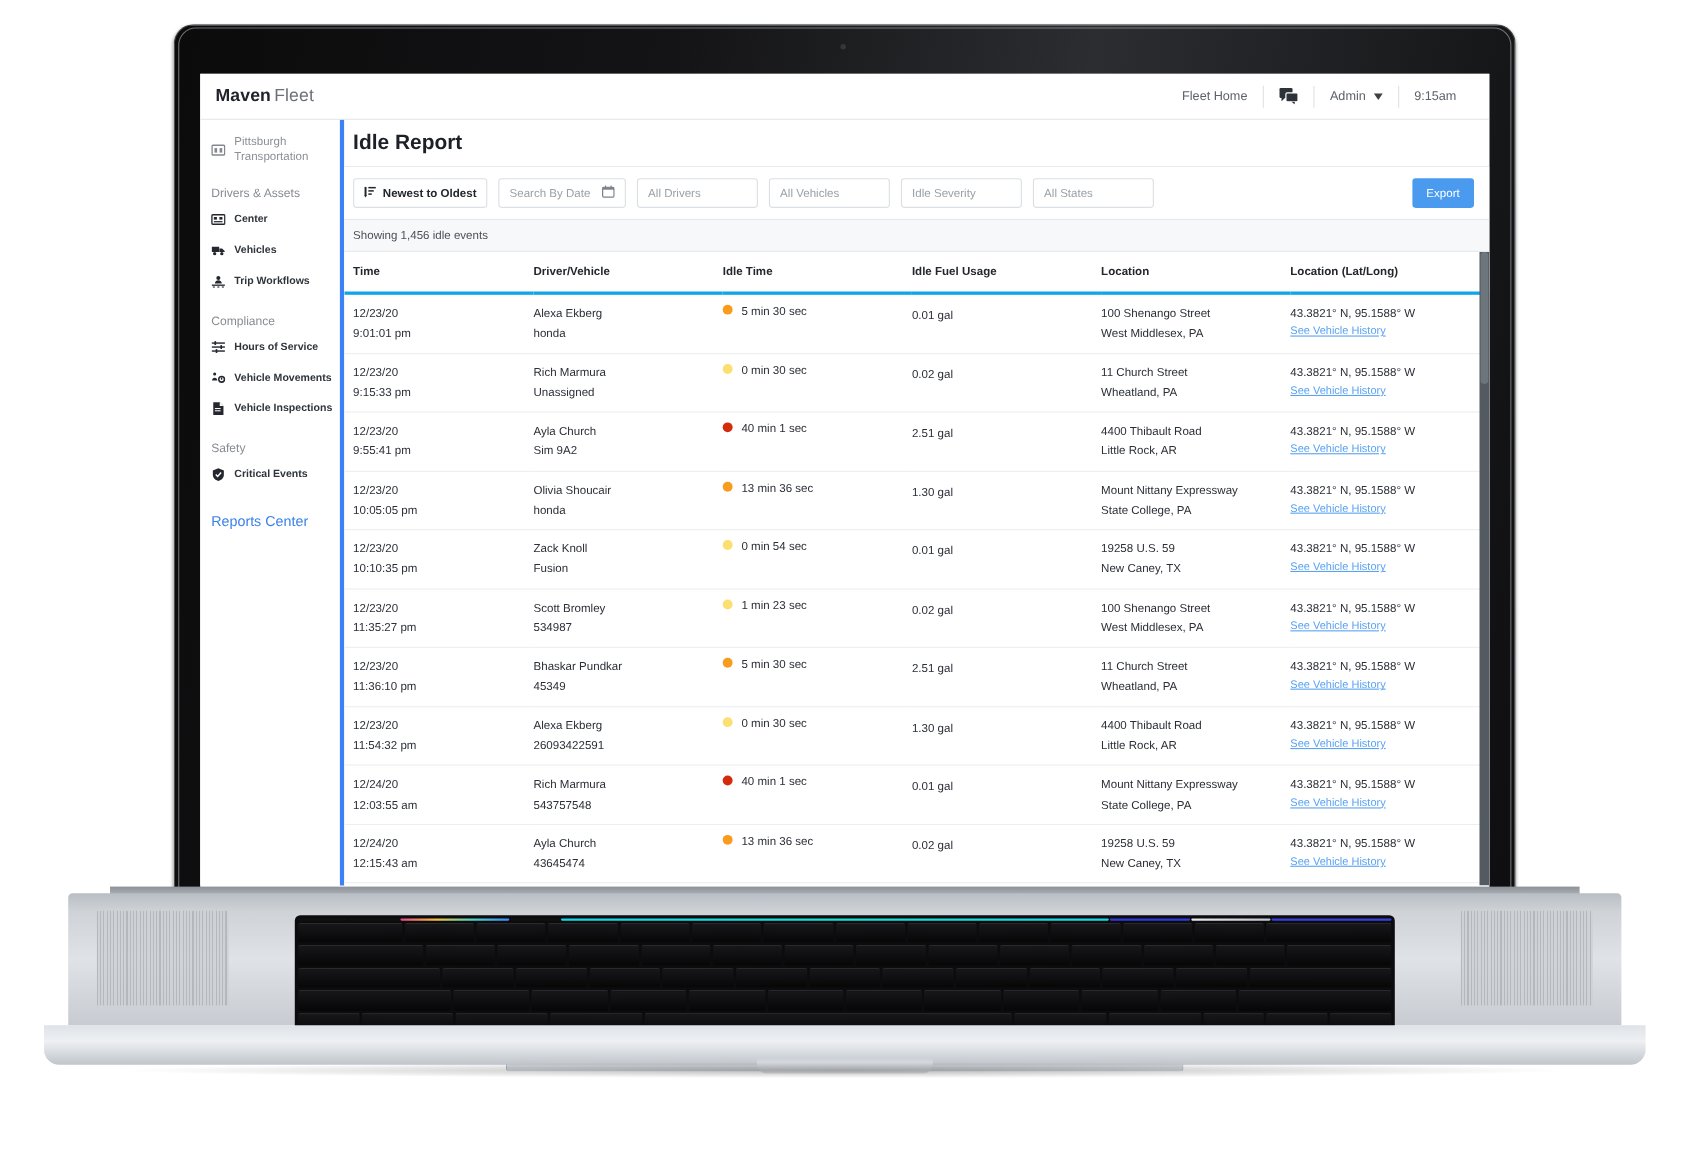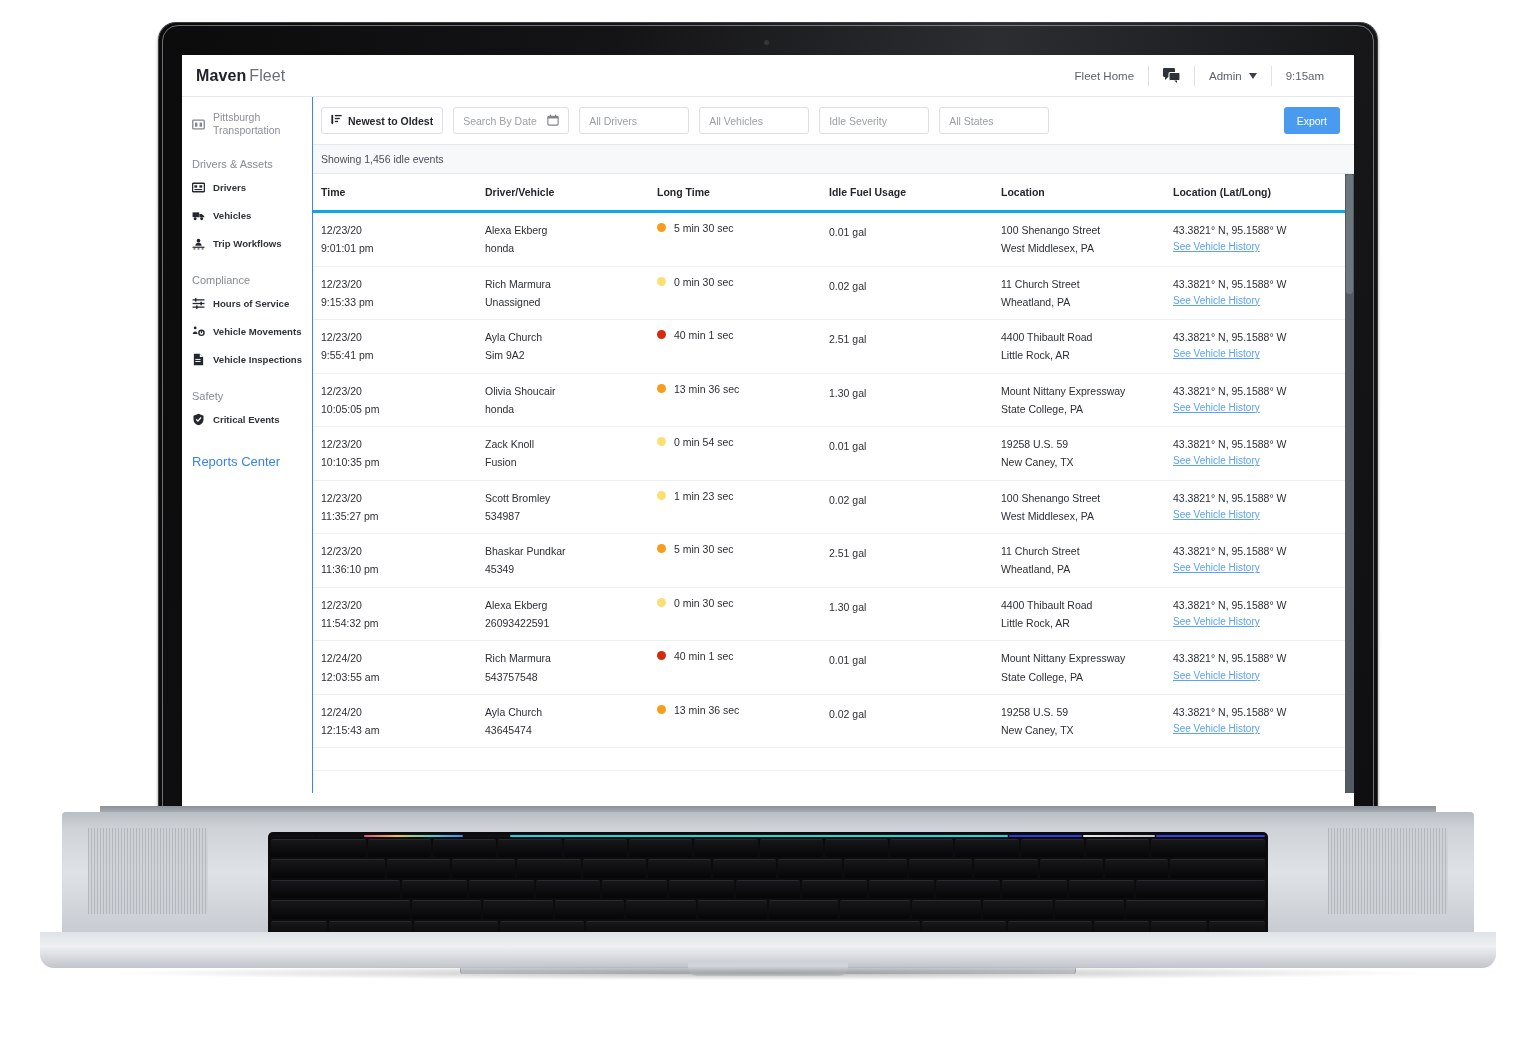--- a/index.html
+++ b/index.html
@@ -46,21 +46,21 @@
     left: 764px; top: 40px;
     width: 5px; height: 5px;
     border-radius: 50%;
     background: #34363a;
   }
 
   
   .screen {
     position: absolute;
     left: 182px;
-    top: 55px;
+    top: 67px;
     width: 1172px;
     height: 916px;
     background: #ffffff;
     overflow: hidden;
   }
 
   
   .deck {
     position: absolute;
     left: 62px; top: 812px;
@@ -177,21 +177,21 @@
     border-top: 6px solid #3c4148;
     margin-left: 7px;
   }
 
   .body-wrap { display: flex; height: 696px; }
 
   
   .sidebar {
     width: 131px;
     background: #ffffff;
-    border-right: 1px solid #3b82f6;
+    border-right: 4px solid #3b82f6;
     padding-top: 12px;
     flex-shrink: 0;
   }
   .org {
     display: flex;
     align-items: center;
     gap: 8px;
     padding: 2px 10px 0 10px;
     margin-bottom: 20px;
   }
@@ -424,21 +424,21 @@
 
         <div class="nav-item">
           <span>
             <svg class="ico" viewBox="0 0 14 14" aria-hidden="true">
               <rect x="0.6" y="2.4" width="12.8" height="9.2" rx="1" fill="none" stroke="#24282e" stroke-width="1.5"></rect>
               <rect x="2.6" y="4.6" width="3" height="2.6" fill="#24282e"></rect>
               <rect x="8" y="4.6" width="3" height="2.6" fill="#24282e"></rect>
               <rect x="2.6" y="8.6" width="8.4" height="1.2" fill="#24282e"></rect>
             </svg>
           </span>
-          <span class="lbl">Drivers</span>
+          <span class="lbl">Center</span>
         </div>
 
         <div class="nav-item">
           <span>
             <svg class="ico" viewBox="0 0 14 14" aria-hidden="true">
               <path d="M0.6 3.6h7.2v5.2H0.6z" fill="#24282e"></path>
               <path d="M8 5.4h2.6l2.6 2.3v1.1H8z" fill="#24282e"></path>
               <circle cx="3.4" cy="10.4" r="1.6" fill="#24282e"></circle>
               <circle cx="10.4" cy="10.4" r="1.6" fill="#24282e"></circle>
             </svg>
@@ -516,20 +516,23 @@
           <span class="lbl">Critical Events</span>
         </div>
 
         <div class="nav-gap"></div>
 
         <div class="reports-link">Reports Center</div>
       </div>
 
       <div class="main">
 
+        <div class="page-head">
+          <div class="page-title">Idle Report</div>
+        </div>
 
         <div class="filters">
 
           <div class="f-ctl f-sort">
             <span>
               <svg width="11" height="11" viewBox="0 0 12 12" aria-hidden="true">
                 <rect x="0.4" y="1" width="2" height="9" fill="#23272d"></rect>
                 <path d="M1.4 11.4 0 9.2h2.8z" fill="#23272d"></path>
                 <rect x="4.2" y="1" width="7.4" height="1.5" fill="#23272d"></rect>
                 <rect x="4.2" y="4.2" width="5.4" height="1.5" fill="#23272d"></rect>
@@ -568,21 +571,21 @@
         </div>
 
         <div class="showing-bar">Showing 1,456 idle events</div>
 
         <div class="table-scroll">
           <table class="idle">
             <thead>
               <tr>
                 <th class="c-time">Time</th>
                 <th class="c-driver">Driver/Vehicle</th>
-                <th class="c-idle">Long Time</th>
+                <th class="c-idle">Idle Time</th>
                 <th class="c-fuel">Idle Fuel Usage</th>
                 <th class="c-loc">Location</th>
                 <th class="c-latlng">Location (Lat/Long)</th>
               </tr>
             </thead>
             <tbody id="rows-body">
                 <tr>
                   <td class="c-time">
                     <span class="l1">12/23/20</span>
                     <span class="l2">9:01:01 pm</span>

